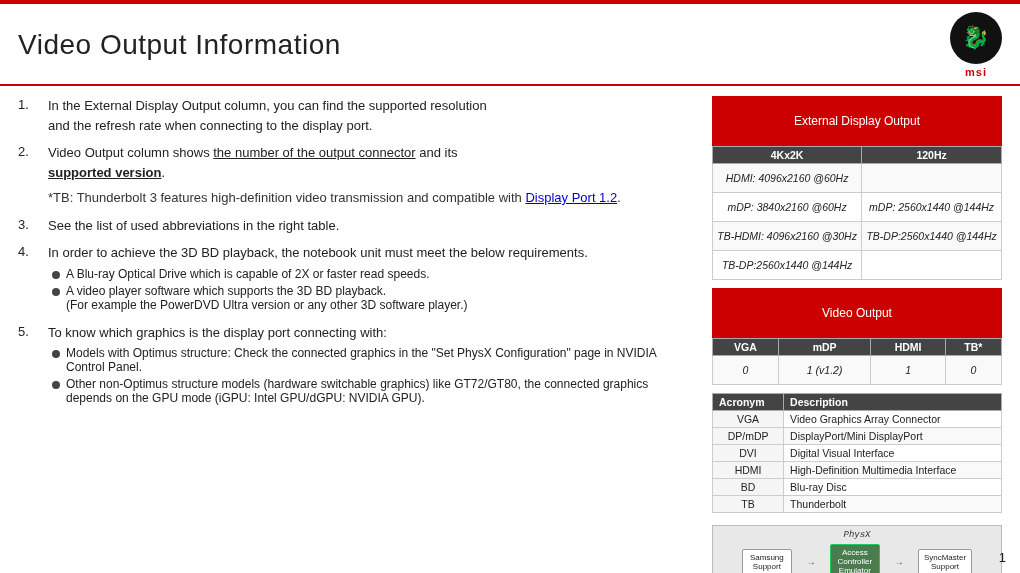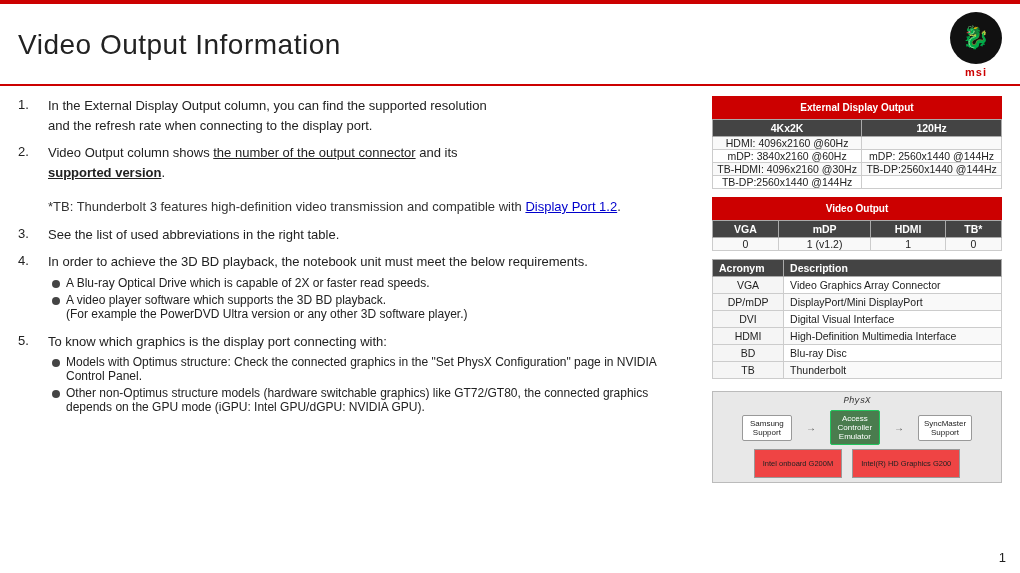--- a/index.html
+++ b/index.html
@@ -104,21 +104,21 @@
     }
     .underline-text {
       text-decoration: underline;
     }
     .bold-text {
       font-weight: 600;
     }
     .item-note {
       font-size: 11.5px;
       color: #333;
-      margin-top: 15px;
+      margin-top: 6px;
     }
     .item-note .link-like {
       color: #0000cc;
       text-decoration: underline;
     }
 
     
     .bullet-list {
       margin-top: 4px;
       padding-left: 4px;
@@ -148,43 +148,44 @@
     }
 
     
     .table-section {
       font-size: 11px;
     }
     .table-title {
       background: #cc0000;
       color: #fff;
       text-align: center;
-      padding: 6px 4px;
-      font-weight: 700;
-      font-size: 10px;
+      padding: 18px 4px;
+      font-weight: 400;
+      font-size: 12px;
     }
     .data-table {
       width: 100%;
       border-collapse: collapse;
       border: 1px solid #aaa;
     }
     .data-table th {
       background: #444;
       color: #fff;
       text-align: center;
       padding: 2px 4px;
       font-weight: 600;
       font-size: 10.5px;
       border: 1px solid #aaa;
     }
     .data-table td {
       text-align: center;
-      padding: 0 4px;
+      padding: 8px 4px;
       font-size: 10.5px;
       border: 1px solid #ccc;
+      font-style: italic;
     }
     .data-table tr:nth-child(odd) td {
       background: #f9f9f9;
     }
     .data-table tr:nth-child(even) td {
       background: #fff;
     }
     .acronym-table {
       width: 100%;
       border-collapse: collapse;

